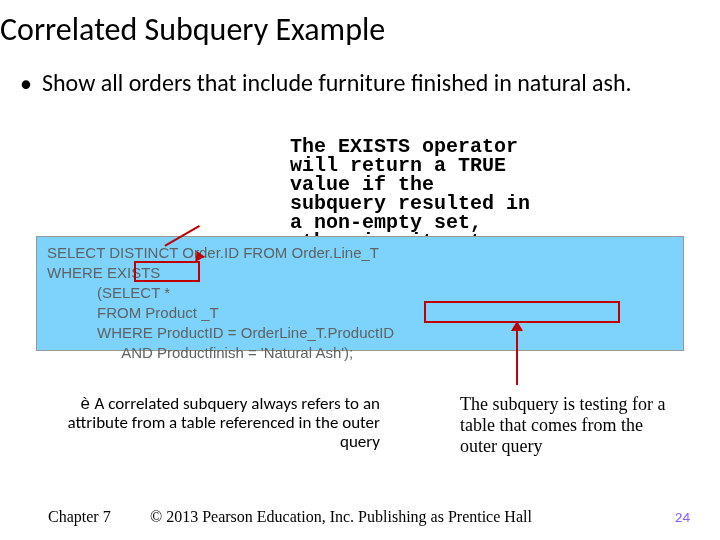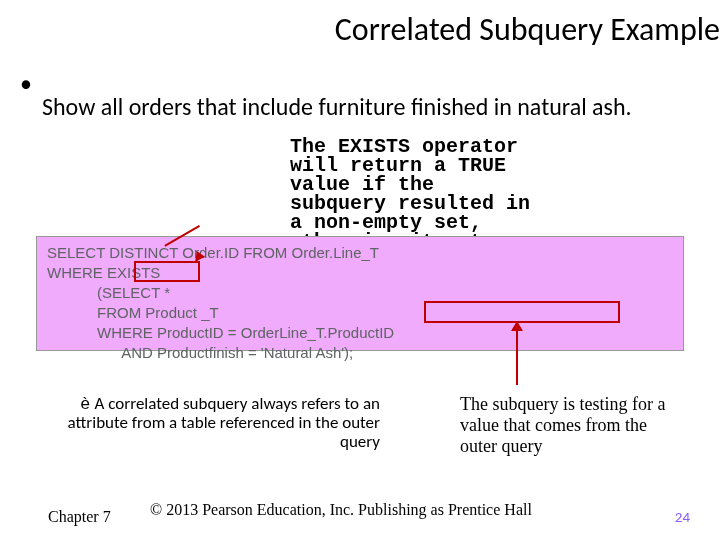--- a/index.html
+++ b/index.html
@@ -6,60 +6,59 @@
   body {
     width: 720px;
     height: 540px;
     background: #fff;
     font-family: Calibri, Arial, sans-serif;
     position: relative;
     overflow: hidden;
   }
   .title {
     font-size: 32px;
-    text-align: right;
+    text-align: left;
     padding-top: 10px;
     font-weight: 400;
     color: #000;
   }
   .bullet-row {
     display: flex;
     align-items: flex-start;
     padding: 20px 20px 0 20px;
   }
   .bullet-dot {
     font-size: 24px;
     line-height: 30px;
     padding-right: 10px;
     color: #000;
   }
   .bullet-text {
     font-size: 24px;
     line-height: 28px;
     color: #000;
-    margin-top: 24px;
   }
   .exists-note {
     position: absolute;
     left: 290px;
     top: 137px;
     width: 250px;
     font-family: Liberation Mono, monospace;
     font-size: 20px;
     line-height: 19px;
     color: #000;
     font-weight: bold;
   }
   .sql-box {
     position: absolute;
     left: 36px;
     top: 236px;
     width: 648px;
     height: 115px;
-    background: #f0abfc;
+    background: #7dd3fc;
     border: 1px solid #999;
     font-family: Arial, sans-serif;
     font-size: 15px;
     color: #5f6363;
     padding: 6px 10px 19px 10px;
     line-height: 20px;
     white-space: pre;
   }
   .red-box {
     border: 2px solid #c00000;
@@ -123,21 +122,21 @@
     color: #000;
   }
   .footer-chapter {
     position: absolute;
     left: 48px;
     bottom: 0;
   }
   .footer-copy {
     position: absolute;
     left: 150px;
-    bottom: 7px;
+    bottom: 0;
     font-family: Liberation Serif, serif;
   }
   .footer-page {
     position: absolute;
     right: 30px;
     bottom: 0;
     color: #8b5cf6;
     font-family: Calibri, Arial, sans-serif;
     font-size: 15px;
   }
@@ -167,19 +166,19 @@
 <div class="arrow-line" style="left:199px; top:225px; width:2px; height:40px; transform: rotate(60deg); transform-origin: top left;"></div>
 <div class="arrow-head" style="left:193px; top:253px; border-left:5px solid transparent; border-right:5px solid transparent; border-top:10px solid #c00000; transform: rotate(35deg);"></div>
 
 <div class="arrow-line" style="left:516px; top:325px; width:2px; height:60px;"></div>
 <div class="arrow-head" style="left:511px; top:321px; border-left:6px solid transparent; border-right:6px solid transparent; border-bottom:10px solid #c00000;"></div>
 
 <div class="corr-note">
   <span class="corr-arrow">è </span><span>A correlated subquery always refers to an attribute from a table referenced in the outer query</span>
 </div>
 
-<div class="outer-note">The subquery is testing for a value that comes from the outer query</div>
+<div class="outer-note">The subquery is testing for a table that comes from the outer query</div>
 
 <div class="footer">
   <span class="footer-chapter">Chapter 7</span>
   <span class="footer-copy">© 2013 Pearson Education, Inc.  Publishing as Prentice Hall</span>
   <span class="footer-page">24</span>
 </div>
 
 </body></html>

